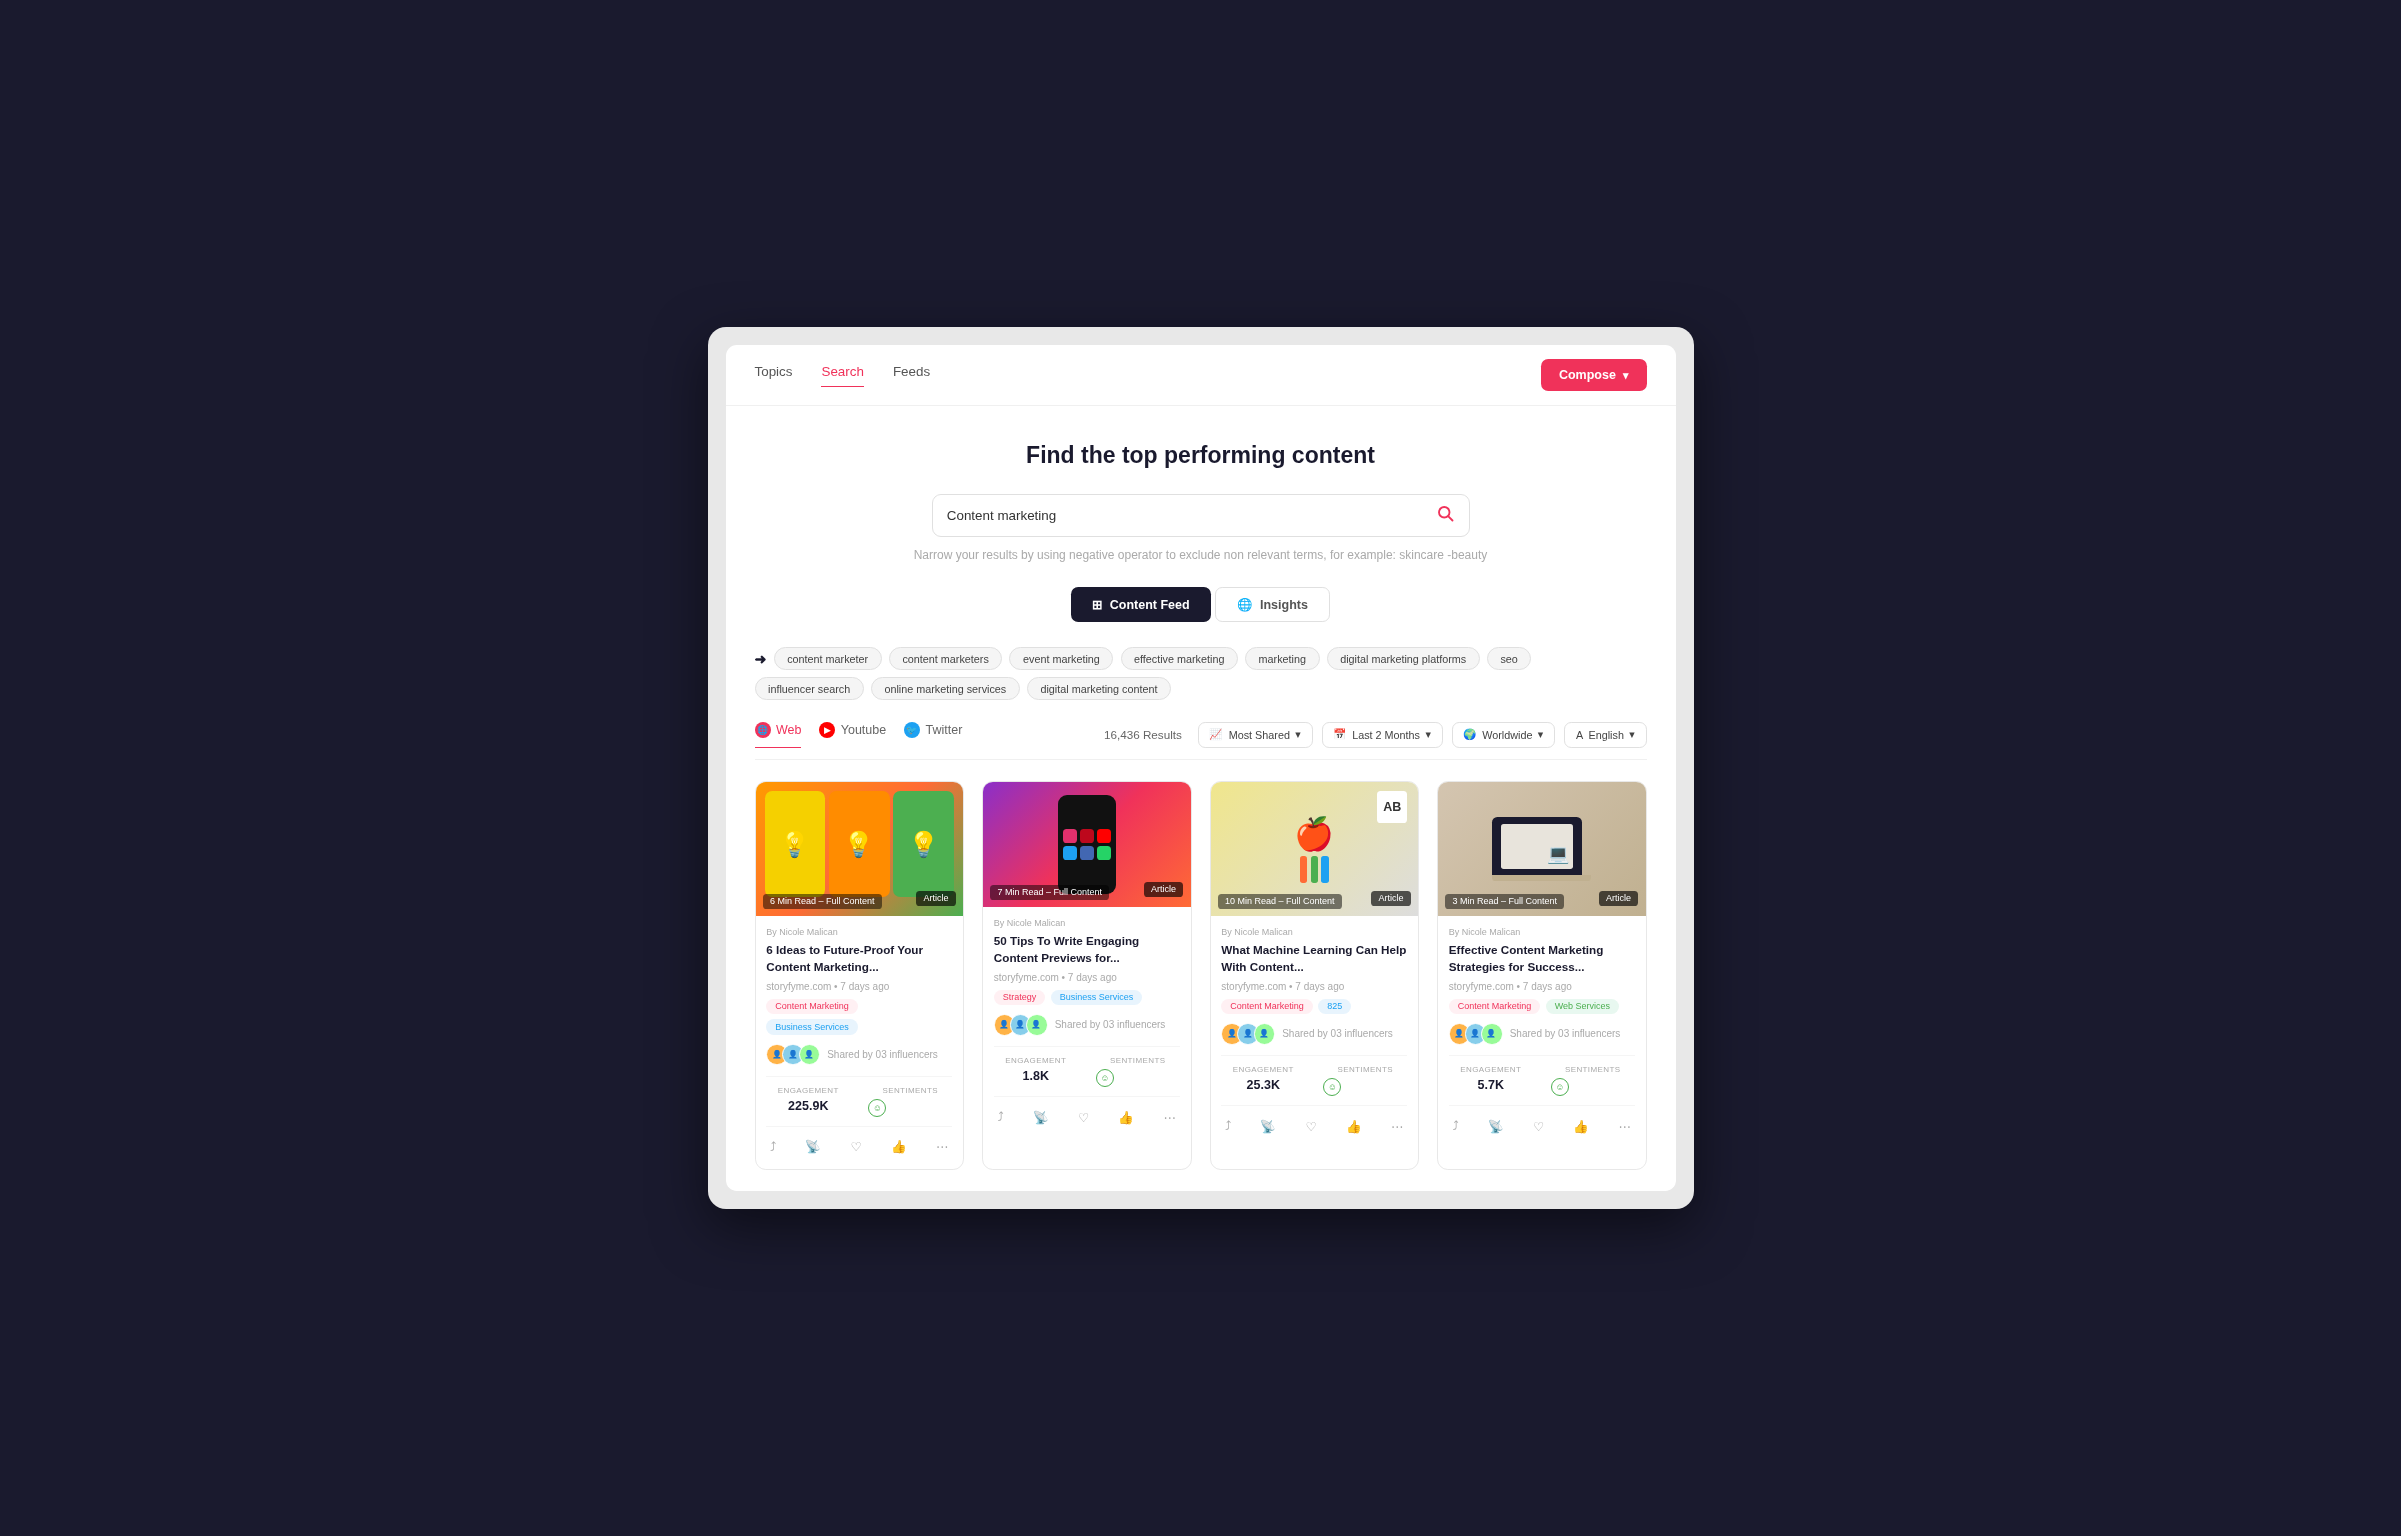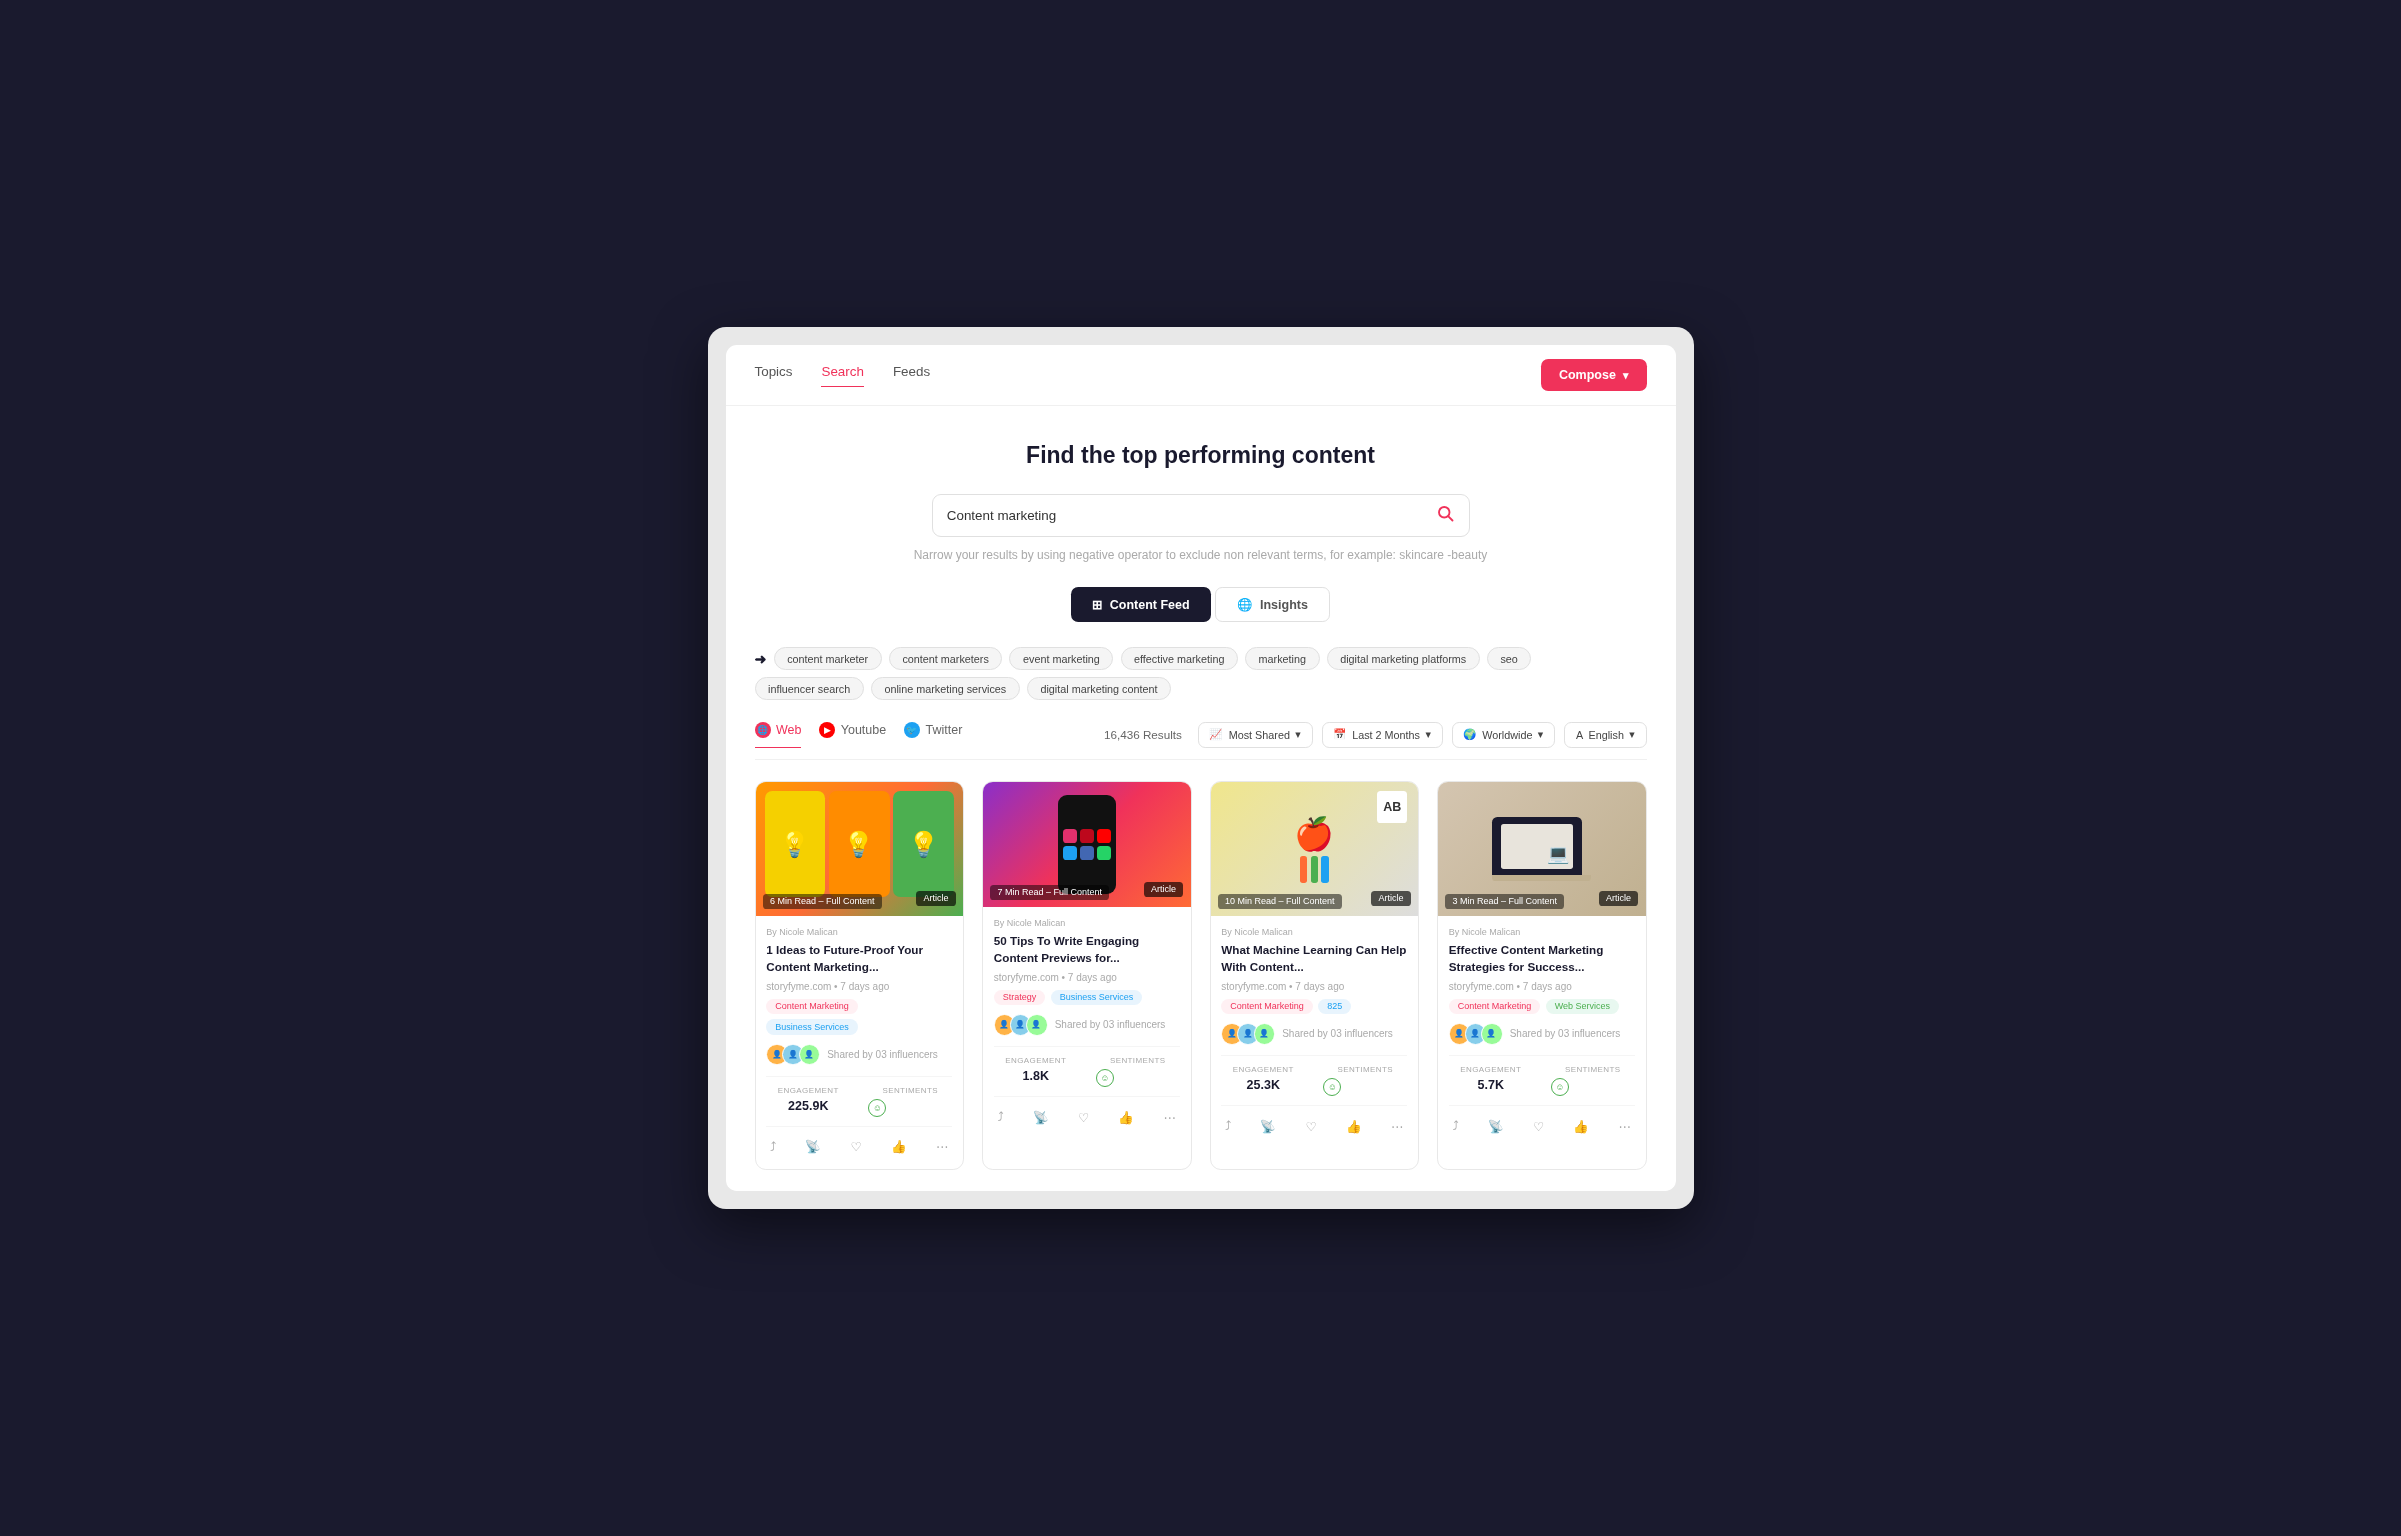--- a/index.html
+++ b/index.html
@@ -568,21 +568,21 @@
             <div class="bulb-row" style="width:100%;height:100%;gap:3.6px;padding:9px;">
               <div class="bulb bulb-1">💡</div>
               <div class="bulb bulb-2">💡</div>
               <div class="bulb bulb-3">💡</div>
             </div>
             <span class="card-read-time">6 Min Read – Full Content</span>
             <span class="card-badge">Article</span>
           </div>
           <div class="card-body">
             <div class="card-author">By Nicole Malican</div>
-            <div class="card-title">1 Ideas to Future-Proof Your Content Marketing...</div>
+            <div class="card-title">6 Ideas to Future-Proof Your Content Marketing...</div>
             <div class="card-source">storyfyme.com • 7 days ago</div>
             <div class="card-tags">
               <span class="card-tag">Content Marketing</span>
               <span class="card-tag blue">Business Services</span>
             </div>
             <div class="card-influencers">
               <div class="influencer-avatars">
                 <div class="avatar-circle avatar-1">👤</div>
                 <div class="avatar-circle avatar-2">👤</div>
                 <div class="avatar-circle avatar-3">👤</div>

